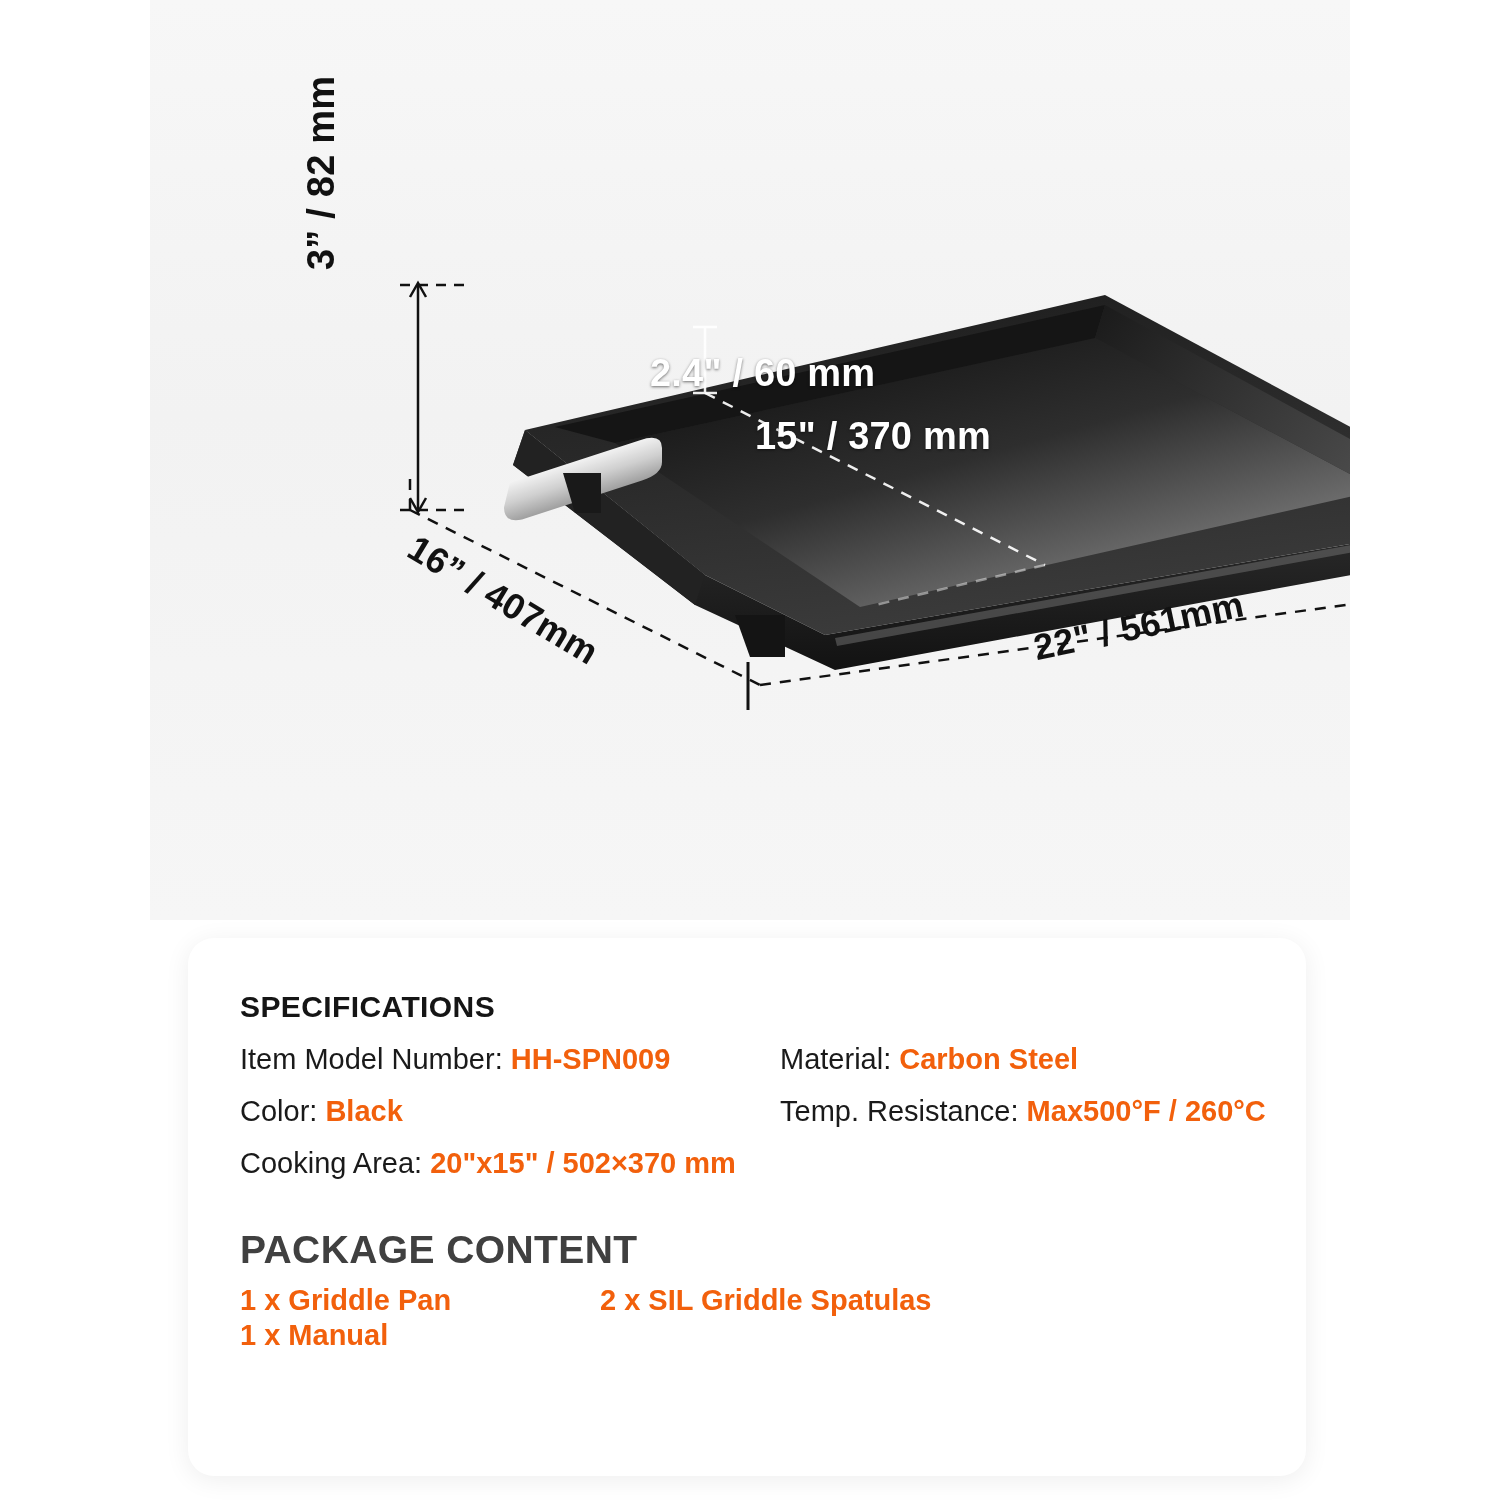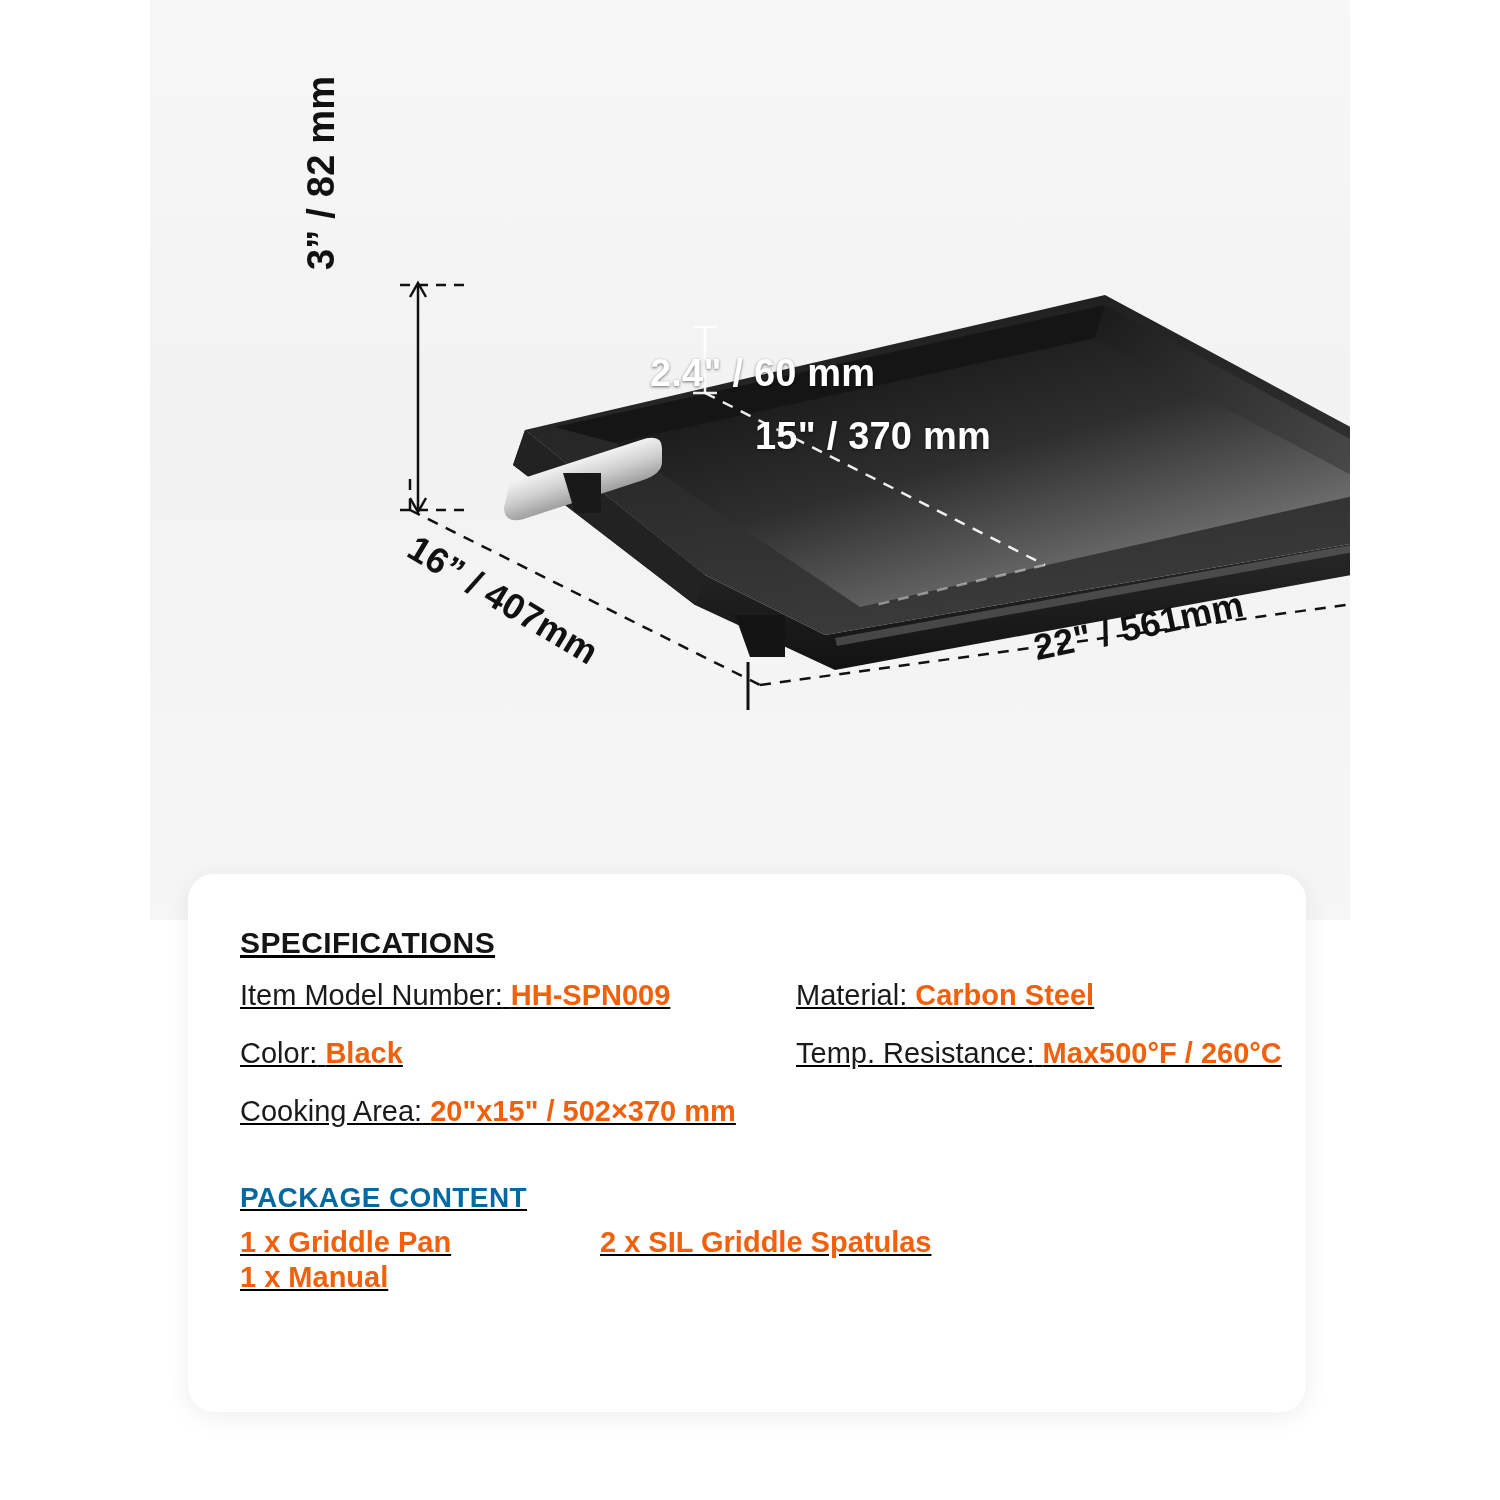--- a/index.html
+++ b/index.html
@@ -87,61 +87,59 @@
     top: 415px;
     font-size: 38px;
     color: #ffffff;
     text-shadow: 0 1px 3px rgba(0,0,0,.55);
   }
 
   
   .card {
     position: absolute;
     left: 188px;
-    top: 874px;
+    top: 938px;
     width: 1118px;
     height: 538px;
     background: #ffffff;
     border-radius: 26px;
     box-shadow: 0 4px 26px rgba(0,0,0,0.07);
-    text-decoration: underline;
   }
   .card-body {
     padding: 52px 56px 0 52px;
   }
   .section-title {
     font-size: 30px;
     font-weight: bold;
     color: #151515;
     letter-spacing: 0.4px;
     margin: 0 0 14px 0;
   }
   .spec-grid {
     display: grid;
     grid-template-columns: 540px 1fr;
     row-gap: 10px;
     column-gap: 0px;
-    gap: 16px;
   }
   .spec-row {
     font-size: 29px;
     color: #1a1a1a;
     line-height: 1.45;
     white-space: nowrap;
   }
   .spec-label { font-weight: normal; }
   .spec-value {
     color: #f2600c;
     font-weight: bold;
   }
   .spacer-30 { height: 34px; }
   .pkg-title {
-    font-size: 28px;
-    font-weight: bold;
-    color: #0369a1;
+    font-size: 39px;
+    font-weight: bold;
+    color: #404040;
     letter-spacing: 0.4px;
     margin: 0 0 12px 0;
   }
   .pkg-grid {
     display: grid;
     grid-template-columns: 360px 1fr;
     row-gap: 2px;
   }
   .pkg-item {
     font-size: 29px;

